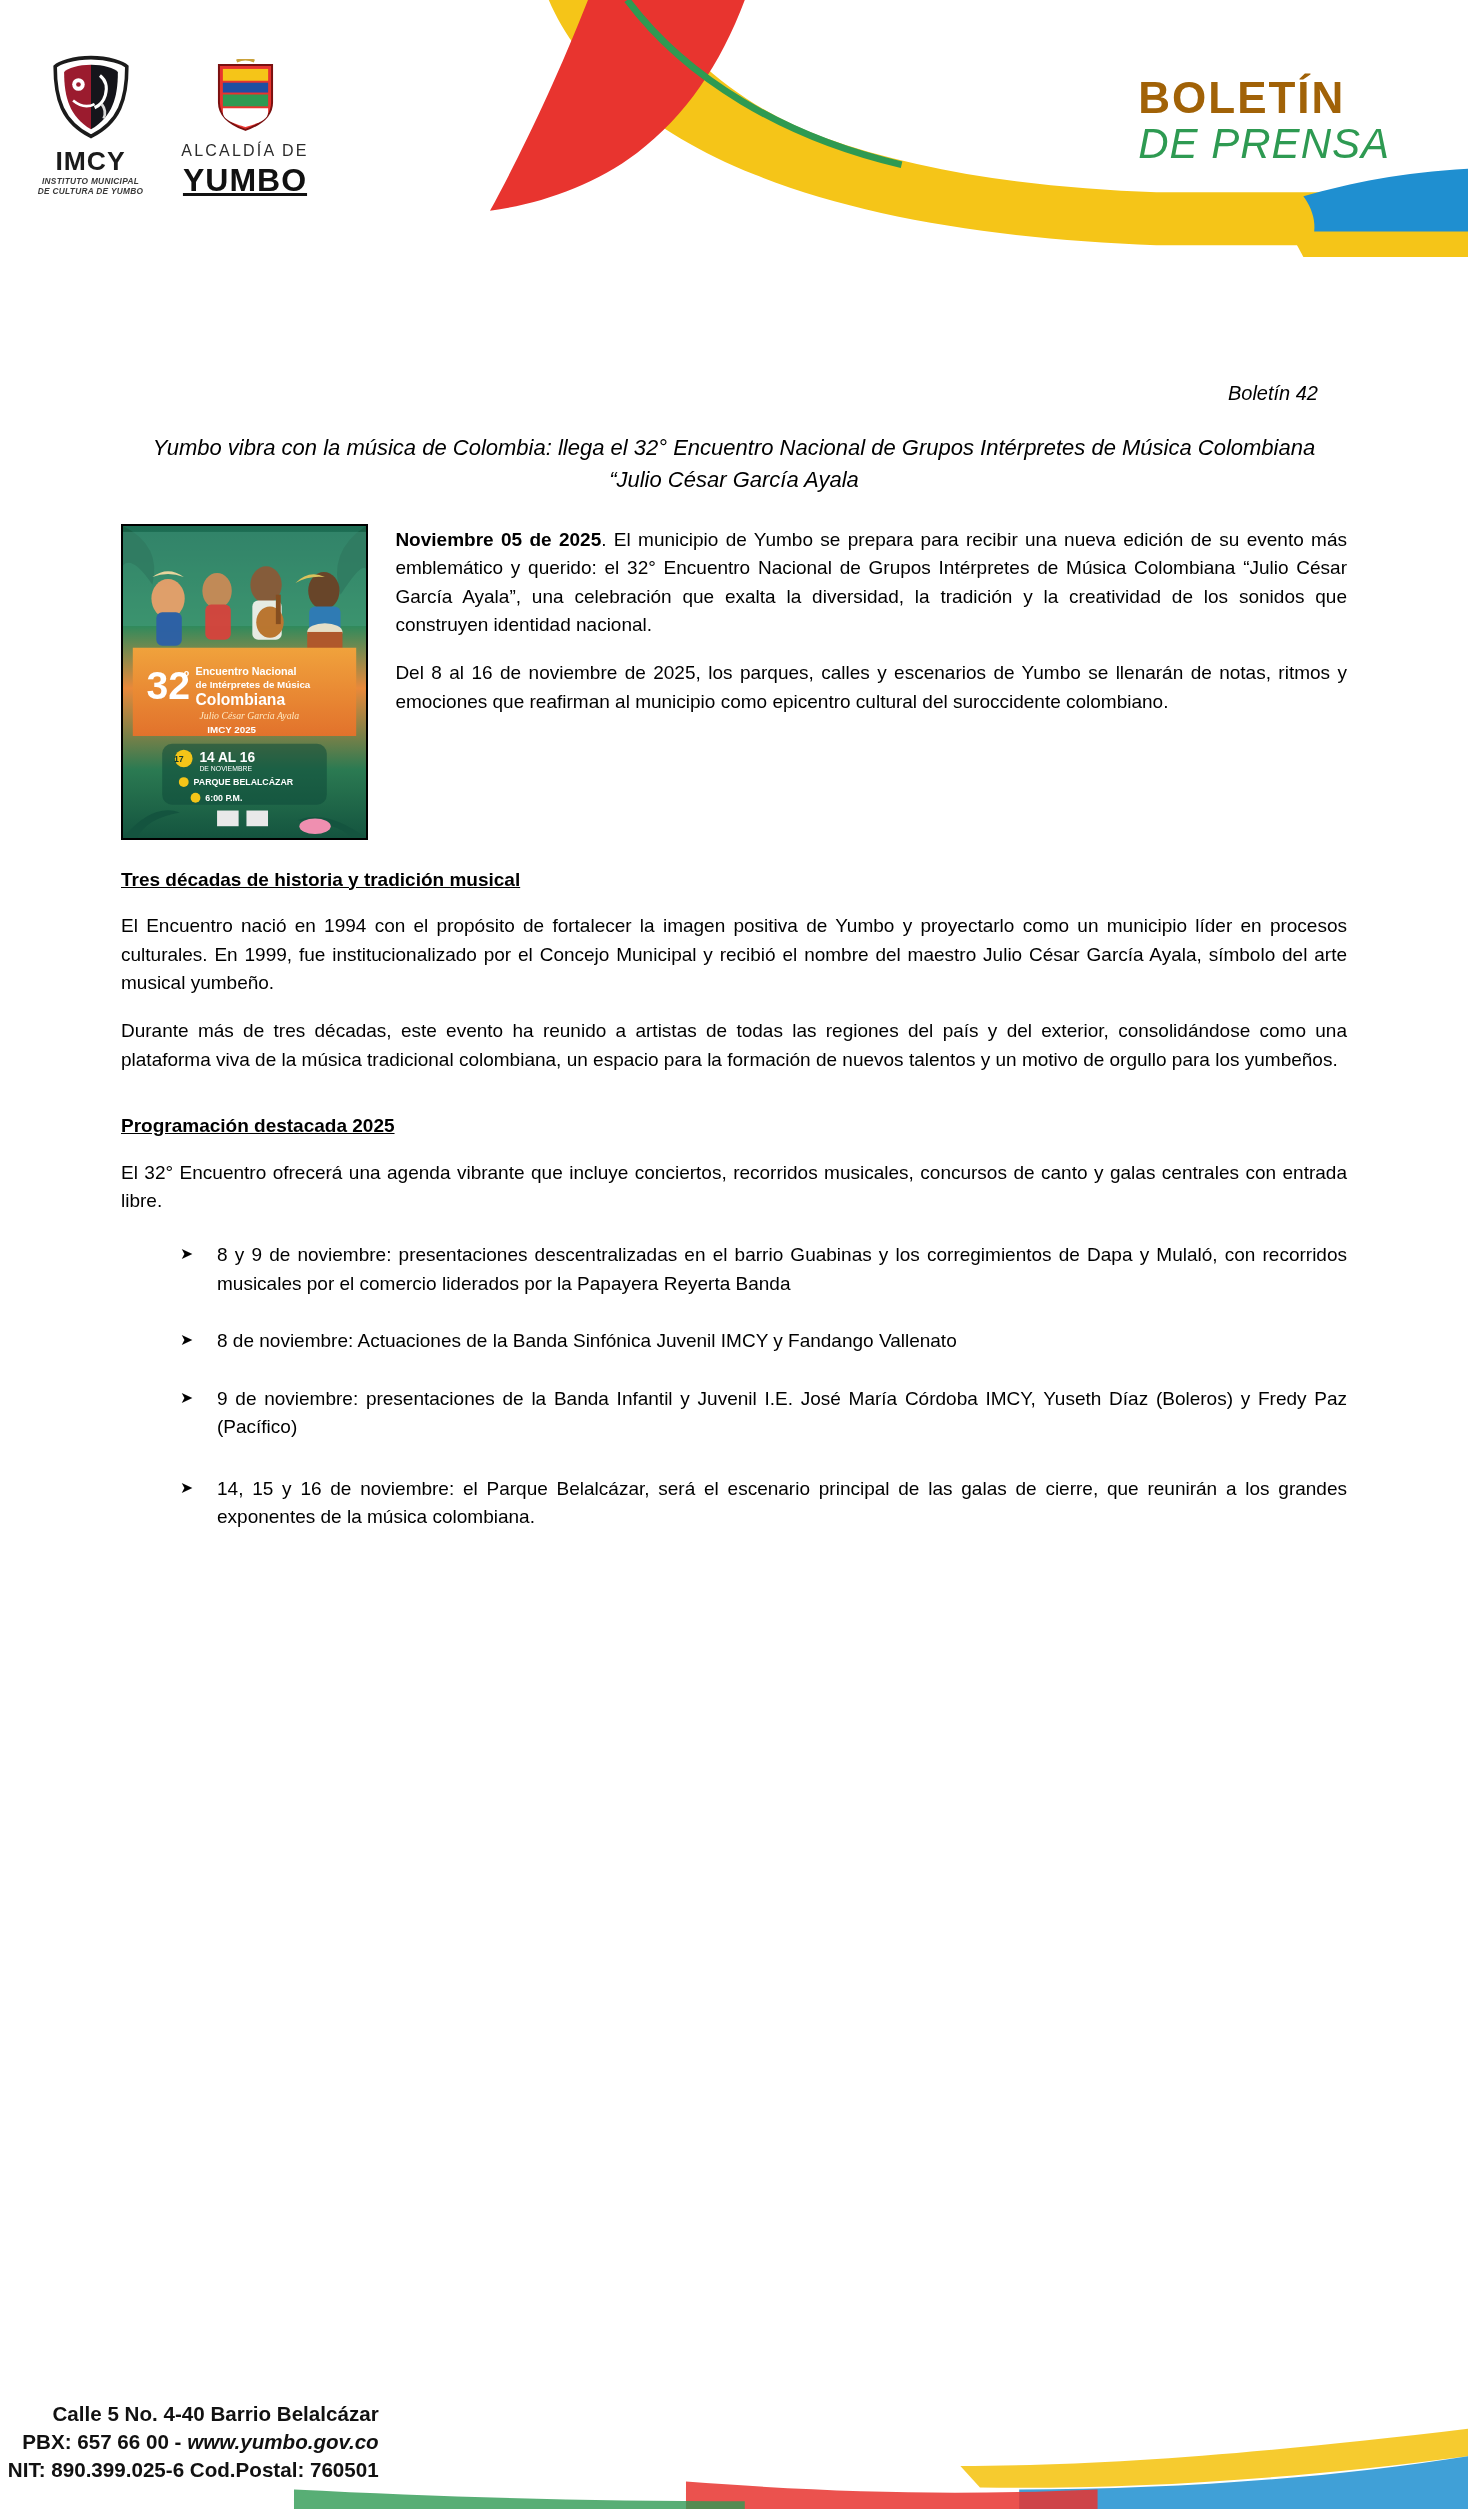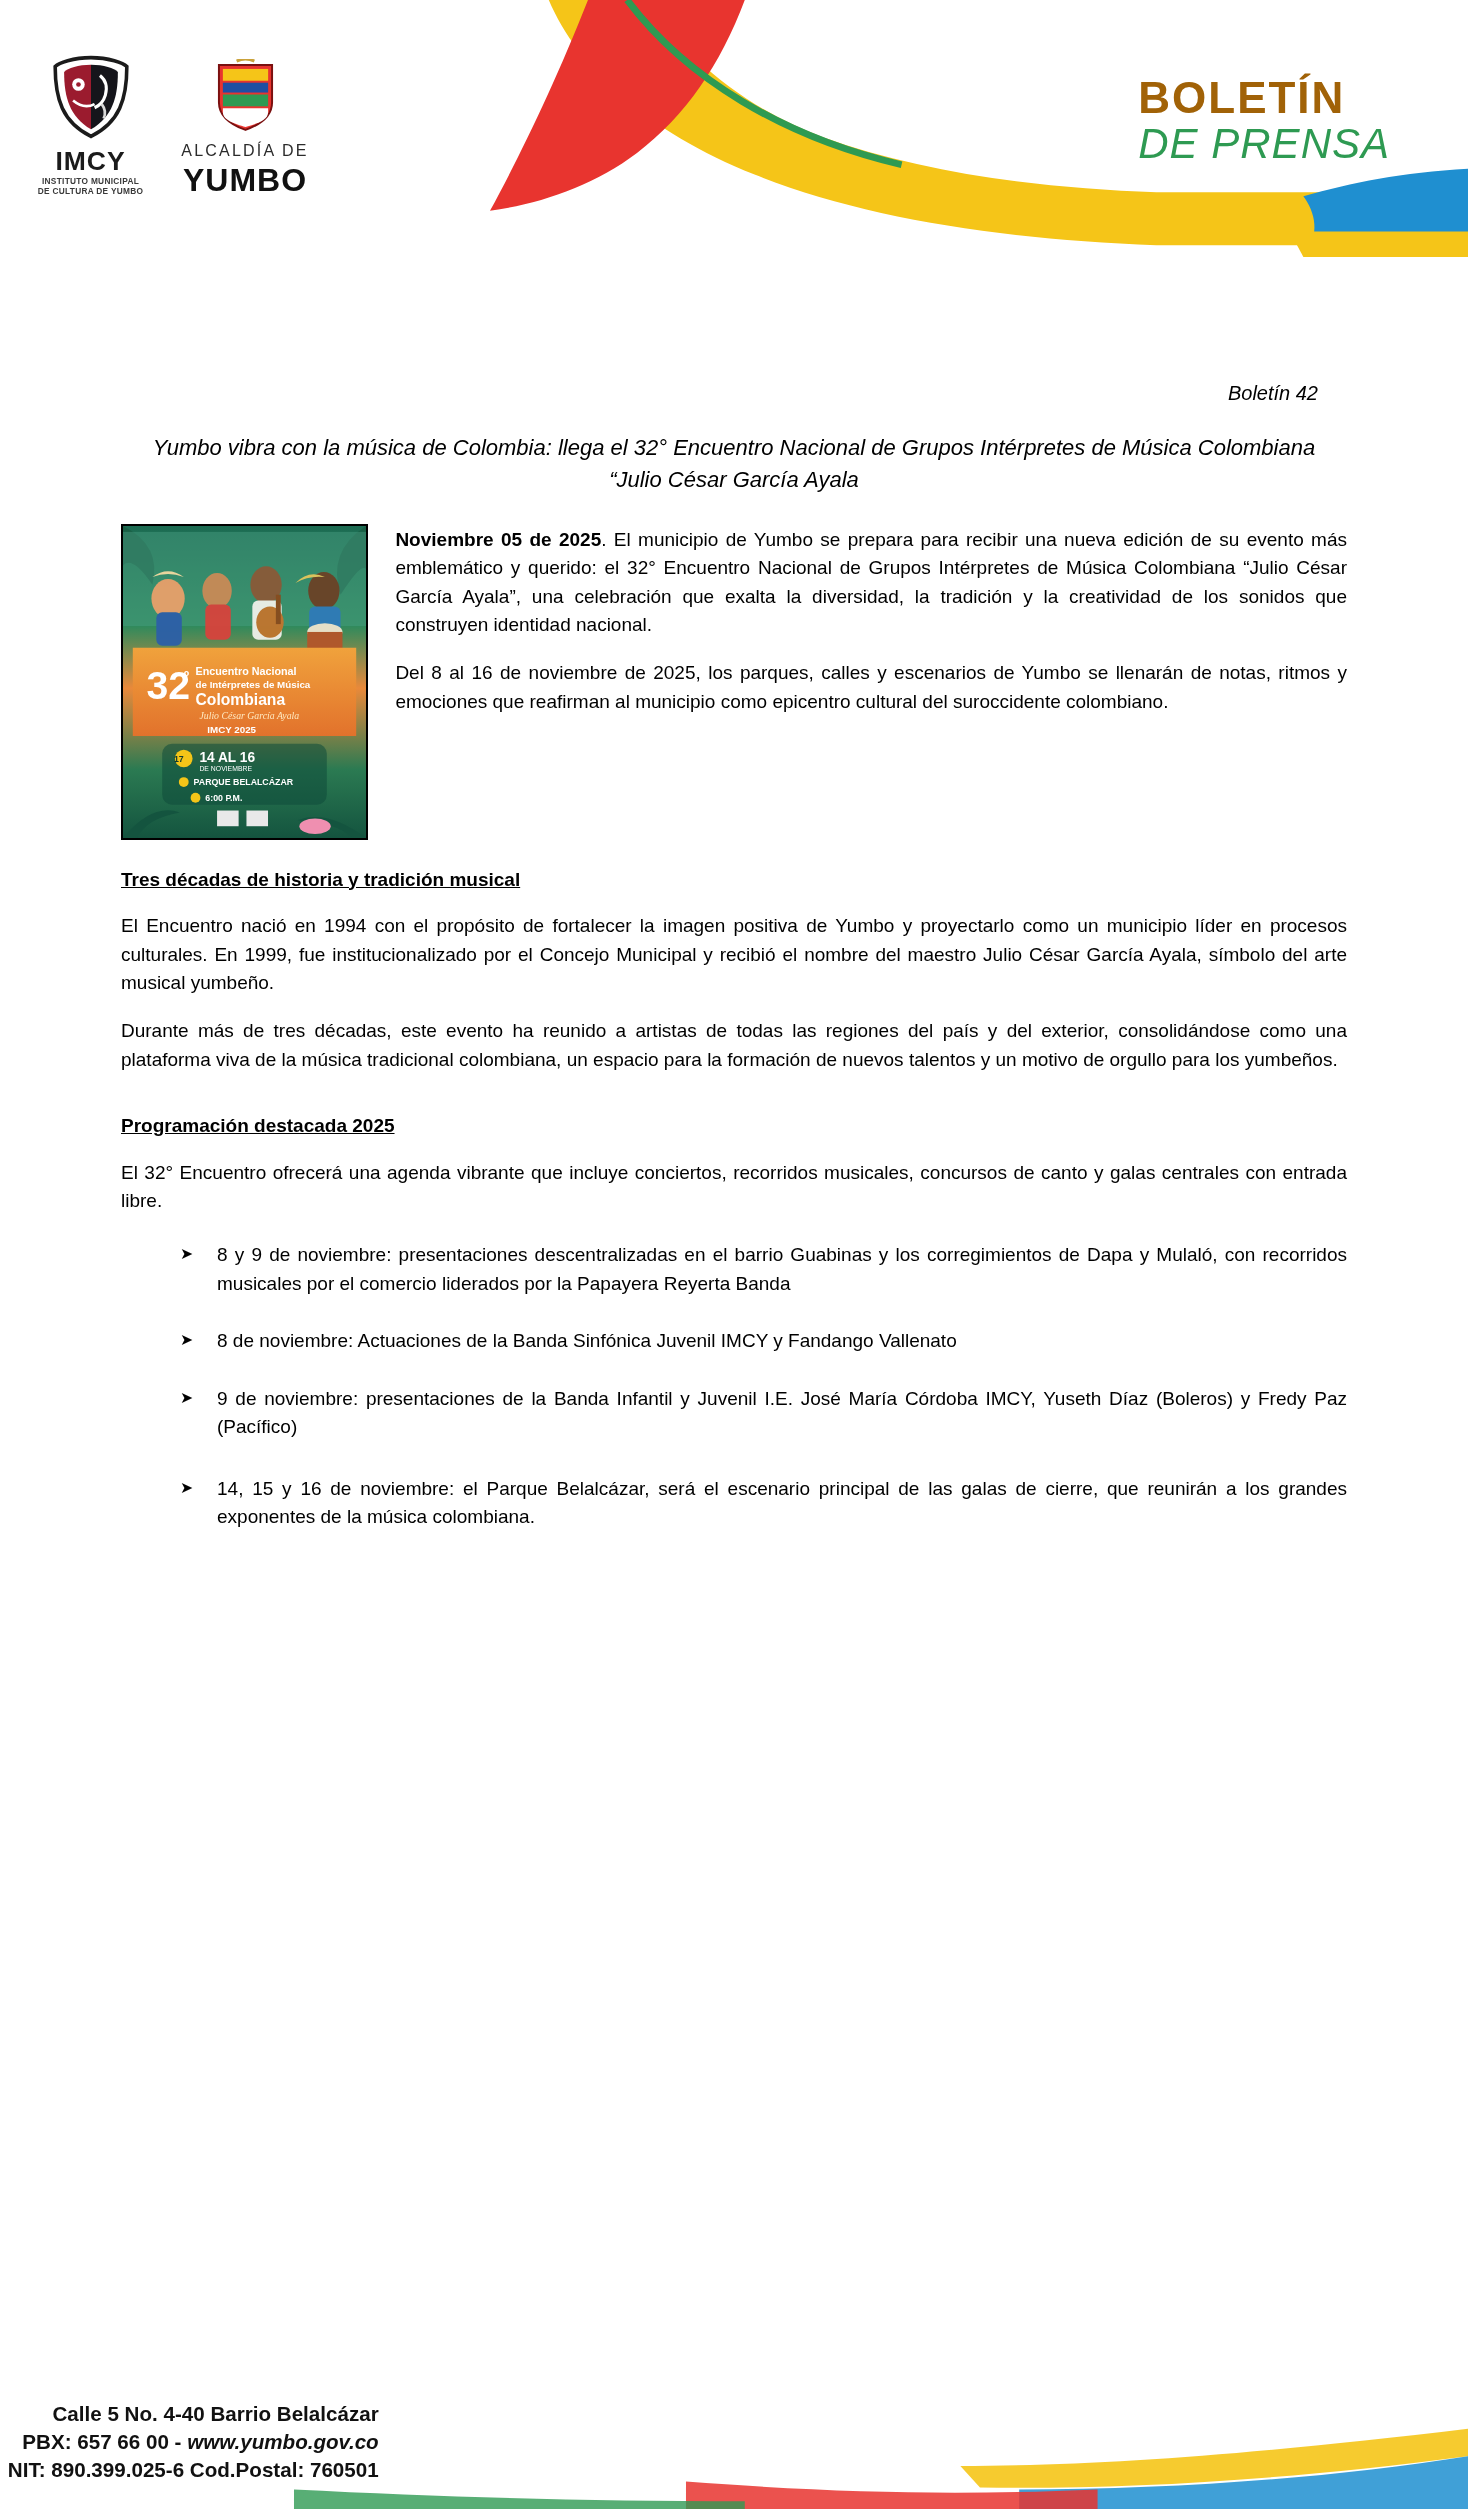--- a/index.html
+++ b/index.html
@@ -59,20 +59,21 @@
     margin-top: 3.9px;
     line-height: 1;
   }
   .imcy-sub {
     font-size: 8.3px;
     letter-spacing: 0.3px;
     color: #3a3a3a;
     margin-top: 2.9px;
     line-height: 1.15;
     font-weight: bold;
+    font-style: italic;
   }
   
   .alc-logo {
     width: 186px;
     text-align: center;
   }
   .alc-shield {
     width: 61px;
     height: 73px;
     margin: 0 auto;
@@ -84,20 +85,21 @@
     margin-top: 5.9px;
     font-weight: 500;
   }
   .alc-line2 {
     font-size: 32px;
     font-weight: bold;
     letter-spacing: 1px;
     color: #111;
     line-height: 1;
     margin-top: 4px;
+    text-decoration: underline;
   }
 
   .boletin-title {
     position: absolute;
     right: 78px;
     top: 76px;
     text-align: left;
   }
   .boletin-l1 {
     font-size: 44px;

